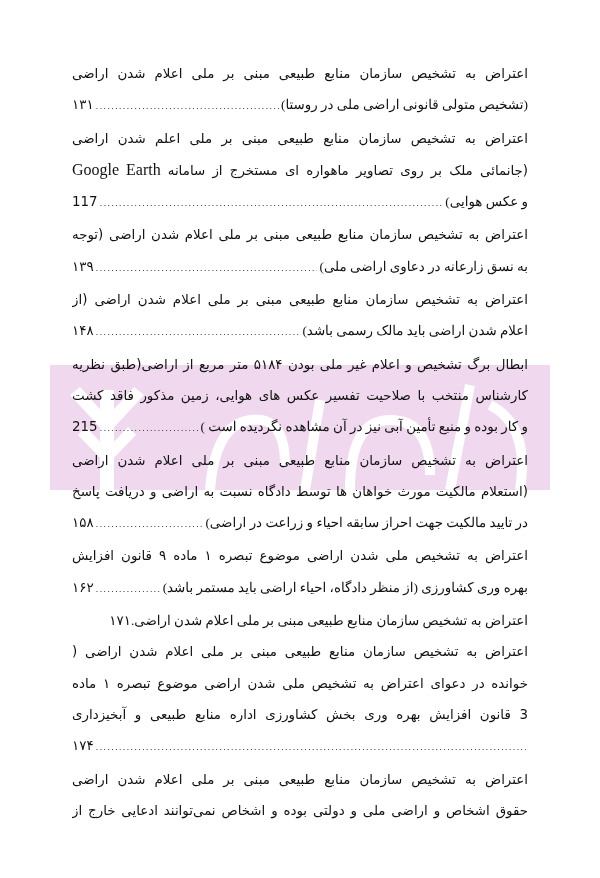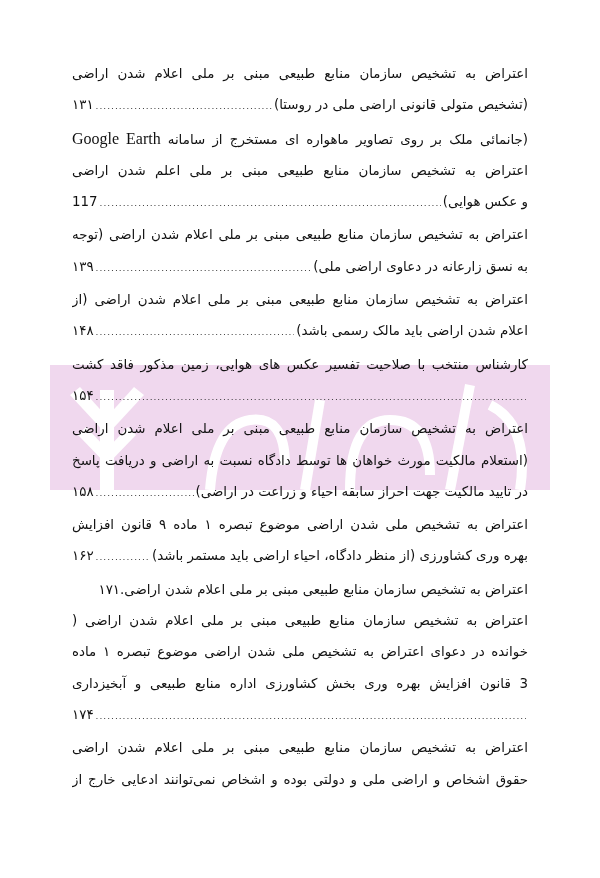--- a/index.html
+++ b/index.html
@@ -12,21 +12,21 @@
     z-index: 0;
   }
   .page {
     position: absolute; left: 72px; top: 58px; width: 456px;
     direction: rtl; text-align: justify; z-index: 1;
     font-size: 13.4px; line-height: 31.3px; color: #111;
   }
   .entry { margin: 0; }
   .line { display: block; text-align-last: justify; white-space: nowrap; overflow: hidden; }
   .leader-line { display: flex; direction: rtl; align-items: baseline; white-space: nowrap; }
-  .leader-line .txt { flex: 0 0 auto; }
+  .leader-line .txt { flex: 0 0 auto; font-family: Liberation Serif, serif; }
   .leader-line .dots {
     flex: 1 1 auto; overflow: hidden; margin: 0 2px; letter-spacing: 1px;
     font-size: 9px; color: #333; direction: ltr; text-align: right;
   }
   .leader-line .num { flex: 0 0 auto; }
   .eng { font-family: "Liberation Serif", serif; font-size: 16px; }
 </style>
 </head>
 <body>
 
@@ -52,22 +52,22 @@
 <div class="page" id="toc">
     <div class="entry">
       <span class="line">اعتراض به تشخیص سازمان منابع طبیعی مبنی بر ملی اعلام شدن اراضی</span>
       <div class="leader-line">
         <span class="txt">(تشخیص متولی قانونی اراضی ملی در روستا)</span>
         <span class="dots">........................................................................................................................................................................................................</span>
         <span class="num">۱۳۱</span>
       </div>
     </div>
     <div class="entry">
+      <span class="line">اعتراض به تشخیص سازمان منابع طبیعی مبنی بر ملی اعلم شدن اراضی</span>
       <span class="line">(جانمائی ملک بر روی تصاویر ماهواره ای مستخرج از سامانه<span class="eng"> Google Earth</span></span>
-      <span class="line">اعتراض به تشخیص سازمان منابع طبیعی مبنی بر ملی اعلم شدن اراضی</span>
       <div class="leader-line">
         <span class="txt">و عکس هوایی)</span>
         <span class="dots">........................................................................................................................................................................................................</span>
         <span class="num">117</span>
       </div>
     </div>
     <div class="entry">
       <span class="line">اعتراض به تشخیص سازمان منابع طبیعی مبنی بر ملی اعلام شدن اراضی (توجه</span>
       <div class="leader-line">
         <span class="txt">به نسق زارعانه در دعاوی اراضی ملی)</span>
@@ -77,24 +77,26 @@
     </div>
     <div class="entry">
       <span class="line">اعتراض به تشخیص سازمان منابع طبیعی مبنی بر ملی اعلام شدن اراضی (از</span>
       <div class="leader-line">
         <span class="txt">اعلام شدن اراضی باید مالک رسمی باشد)</span>
         <span class="dots">........................................................................................................................................................................................................</span>
         <span class="num">۱۴۸</span>
       </div>
     </div>
     <div class="entry">
+      <span class="line">ابطال برگ تشخیص و اعلام غیر ملی بودن ۵۱۸۴ متر مربع از اراضی(طبق نظریه</span>
       <span class="line">کارشناس منتخب با صلاحیت تفسیر عکس های هوایی، زمین مذکور فاقد کشت</span>
       <div class="leader-line">
+        <span class="txt">و کار بوده و منبع تأمین آبی نیز در آن مشاهده نگردیده است )</span>
         <span class="dots">........................................................................................................................................................................................................</span>
-        <span class="num">۱۵۴</span>
+        <span class="num">215</span>
       </div>
     </div>
     <div class="entry">
       <span class="line">اعتراض به تشخیص سازمان منابع طبیعی مبنی بر ملی اعلام شدن اراضی</span>
       <span class="line">(استعلام مالکیت مورث خواهان ها توسط دادگاه نسبت به اراضی و دریافت پاسخ</span>
       <div class="leader-line">
         <span class="txt">در تایید مالکیت جهت احراز سابقه احیاء و زراعت در اراضی)</span>
         <span class="dots">........................................................................................................................................................................................................</span>
         <span class="num">۱۵۸</span>
       </div>

